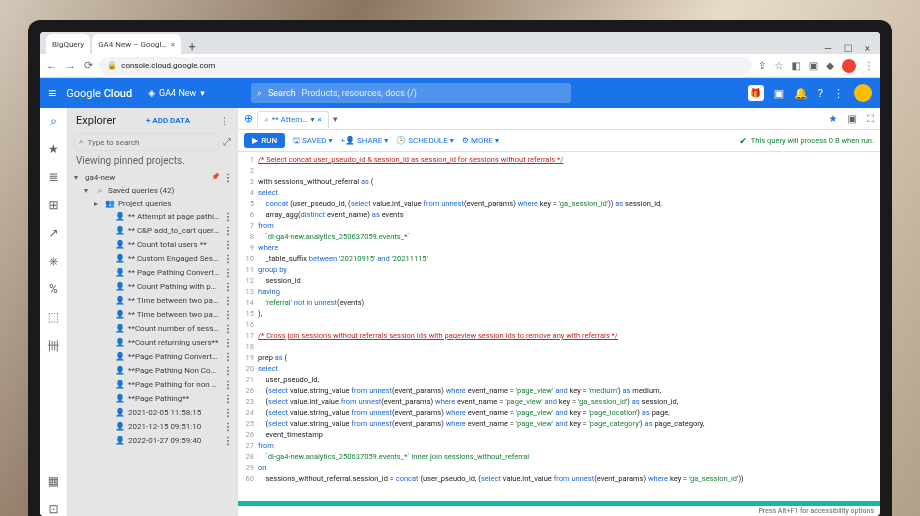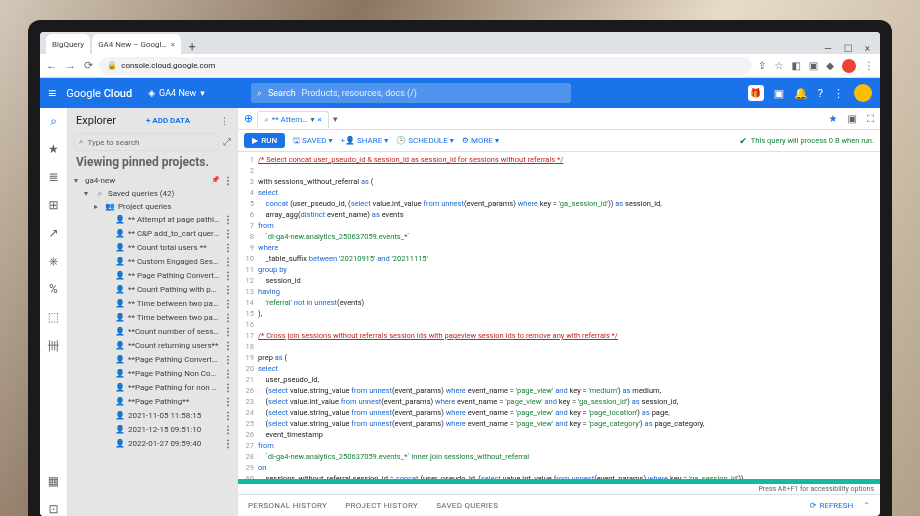--- a/index.html
+++ b/index.html
@@ -39,21 +39,21 @@
 .rail { width: 28px; background: #fff; border-right: 1px solid #e0e0e0; display: flex; flex-direction: column; align-items: center; padding-top: 6px; gap: 14px; color: #5f6368; font-size: 12px; }
 .rail .active { color: #1a73e8; }
 .rail-spacer { flex: 1; }
 
 .explorer { width: 170px; border-right: 1px solid #e0e0e0; display: flex; flex-direction: column; background: #e5e5e5; }
 .explorer-head { display: flex; align-items: center; justify-content: space-between; padding: 6px 8px; }
 .explorer-title { font-size: 11px; color: #202124; }
 .add-data { color: #1a73e8; font-size: 8px; font-weight: 700; }
 .explorer-row { display: flex; align-items: center; padding: 0 6px; gap:4px; }
 .search-box { flex:1; border: 1px solid #dadce0; border-radius: 3px; height: 18px; display: flex; align-items: center; padding: 0 4px; gap: 4px; font-size: 8px; color: #5f6368; }
-.pinned-label { font-size: 12px; color: #5f6368; padding: 4px 8px; font-weight: bold; }
+.pinned-label { font-size: 10px; color: #5f6368; padding: 4px 8px; }
 .tree { flex: 1; overflow: hidden; font-size: 8px; color: #3c4043; }
 .tree-item { display: flex; align-items: center; padding: 1.5px 4px; gap: 3px; white-space: nowrap; }
 .ti-0 { padding-left: 6px; }
 .ti-1 { padding-left: 16px; }
 .ti-2 { padding-left: 26px; }
 .ti-3 { padding-left: 36px; }
 .chev { width: 8px; color: #5f6368; font-size: 8px; }
 .ti-icon { width: 10px; color: #5f6368; font-size: 8px; text-align:center; }
 .ti-label { flex: 1; overflow: hidden; text-overflow: ellipsis; }
 .ti-menu { color: #5f6368; font-size: 10px; font-weight:bold; }
@@ -285,21 +285,21 @@
                 </div>
                 <div class="tree-item ti-3">
                   <span class="chev"></span>
                   <span class="ti-icon">👤</span>
                   <span class="ti-label">**Page Pathing**</span>
                   <span class="ti-menu">⋮</span>
                 </div>
                 <div class="tree-item ti-3">
                   <span class="chev"></span>
                   <span class="ti-icon">👤</span>
-                  <span class="ti-label">2021-11-05 11:58:15</span>
+                  <span class="ti-label">2021-02-05 11:58:15</span>
                   <span class="ti-menu">⋮</span>
                 </div>
                 <div class="tree-item ti-3">
                   <span class="chev"></span>
                   <span class="ti-icon">👤</span>
                   <span class="ti-label">2021-12-15 09:51:10</span>
                   <span class="ti-menu">⋮</span>
                 </div>
                 <div class="tree-item ti-3">
                   <span class="chev"></span>
@@ -390,27 +390,18 @@
                 <div>27</div>
                 <div>28</div>
                 <div>29</div>
                 <div>60</div>
               </div>
     <div class="code" id="code"><div><span class="c-comment">/* Select concat user_pseudo_id &amp; session_id as session_id for sessions without referrals */</span></div><div>&nbsp;</div><div>with sessions_without_referral <span class="c-kw">as</span> (</div><div><span class="c-kw">select</span></div><div>    <span class="c-kw">concat</span> (user_pseudo_id, (<span class="c-kw">select</span> value.int_value <span class="c-kw">from</span> <span class="c-kw">unnest</span>(event_params) <span class="c-kw">where</span> key = <span class="c-str">'ga_session_id'</span>)) <span class="c-kw">as</span> session_id,</div><div>    array_agg(<span class="c-kw">distinct</span> event_name) <span class="c-kw">as</span> events</div><div><span class="c-kw">from</span></div><div><span class="c-str">    `di-ga4-new.analytics_250637059.events_*`</span></div><div><span class="c-kw">where</span></div><div>    _table_suffix <span class="c-kw">between</span> <span class="c-str">'20210915'</span> <span class="c-kw">and</span> <span class="c-str">'20211115'</span></div><div><span class="c-kw">group by</span></div><div>    session_id</div><div><span class="c-kw">having</span></div><div>    <span class="c-str">'referral'</span> <span class="c-kw">not in</span> <span class="c-kw">unnest</span>(events)</div><div>),</div><div>&nbsp;</div><div><span class="c-comment">/* Cross join sessions without referrals session ids with pageview session ids to remove any with referrals */</span></div><div>&nbsp;</div><div>prep <span class="c-kw">as</span> (</div><div><span class="c-kw">select</span></div><div>    user_pseudo_id,</div><div>    (<span class="c-kw">select</span> value.string_value <span class="c-kw">from</span> <span class="c-kw">unnest</span>(event_params) <span class="c-kw">where</span> event_name = <span class="c-str">'page_view'</span> <span class="c-kw">and</span> key = <span class="c-str">'medium'</span>) <span class="c-kw">as</span> medium,</div><div>    (<span class="c-kw">select</span> value.int_value <span class="c-kw">from</span> <span class="c-kw">unnest</span>(event_params) <span class="c-kw">where</span> event_name = <span class="c-str">'page_view'</span> <span class="c-kw">and</span> key = <span class="c-str">'ga_session_id'</span>) <span class="c-kw">as</span> session_id,</div><div>    (<span class="c-kw">select</span> value.string_value <span class="c-kw">from</span> <span class="c-kw">unnest</span>(event_params) <span class="c-kw">where</span> event_name = <span class="c-str">'page_view'</span> <span class="c-kw">and</span> key = <span class="c-str">'page_location'</span>) <span class="c-kw">as</span> page,</div><div>    (<span class="c-kw">select</span> value.string_value <span class="c-kw">from</span> <span class="c-kw">unnest</span>(event_params) <span class="c-kw">where</span> event_name = <span class="c-str">'page_view'</span> <span class="c-kw">and</span> key = <span class="c-str">'page_category'</span>) <span class="c-kw">as</span> page_category,</div><div>    event_timestamp</div><div><span class="c-kw">from</span></div><div><span class="c-str">    `di-ga4-new.analytics_250637059.events_*` inner join sessions_without_referral</span></div><div><span class="c-kw">on</span></div><div>    sessions_without_referral.session_id = <span class="c-kw">concat</span> (user_pseudo_id, (<span class="c-kw">select</span> value.int_value <span class="c-kw">from</span> <span class="c-kw">unnest</span>(event_params) <span class="c-kw">where</span> key = <span class="c-str">'ga_session_id'</span>))</div></div>
   </div>
 
   <div class="ed-footer-hint">Press Alt+F1 for accessibility options</div>
 
-  <div class="history-bar">
-    <span class="hist-tab">PERSONAL HISTORY</span>
-    <span class="hist-tab">PROJECT HISTORY</span>
-    <span class="hist-tab">SAVED QUERIES</span>
-    <div class="hist-right">
-      <span>⟳<span style="margin-left:3px;">REFRESH</span></span>
-      <span style="color:#5f6368;">⌃</span>
-    </div>
-  </div>
 </div>
 
 </div>
 </div>
 </div>
 </div>
 
 </body></html>

